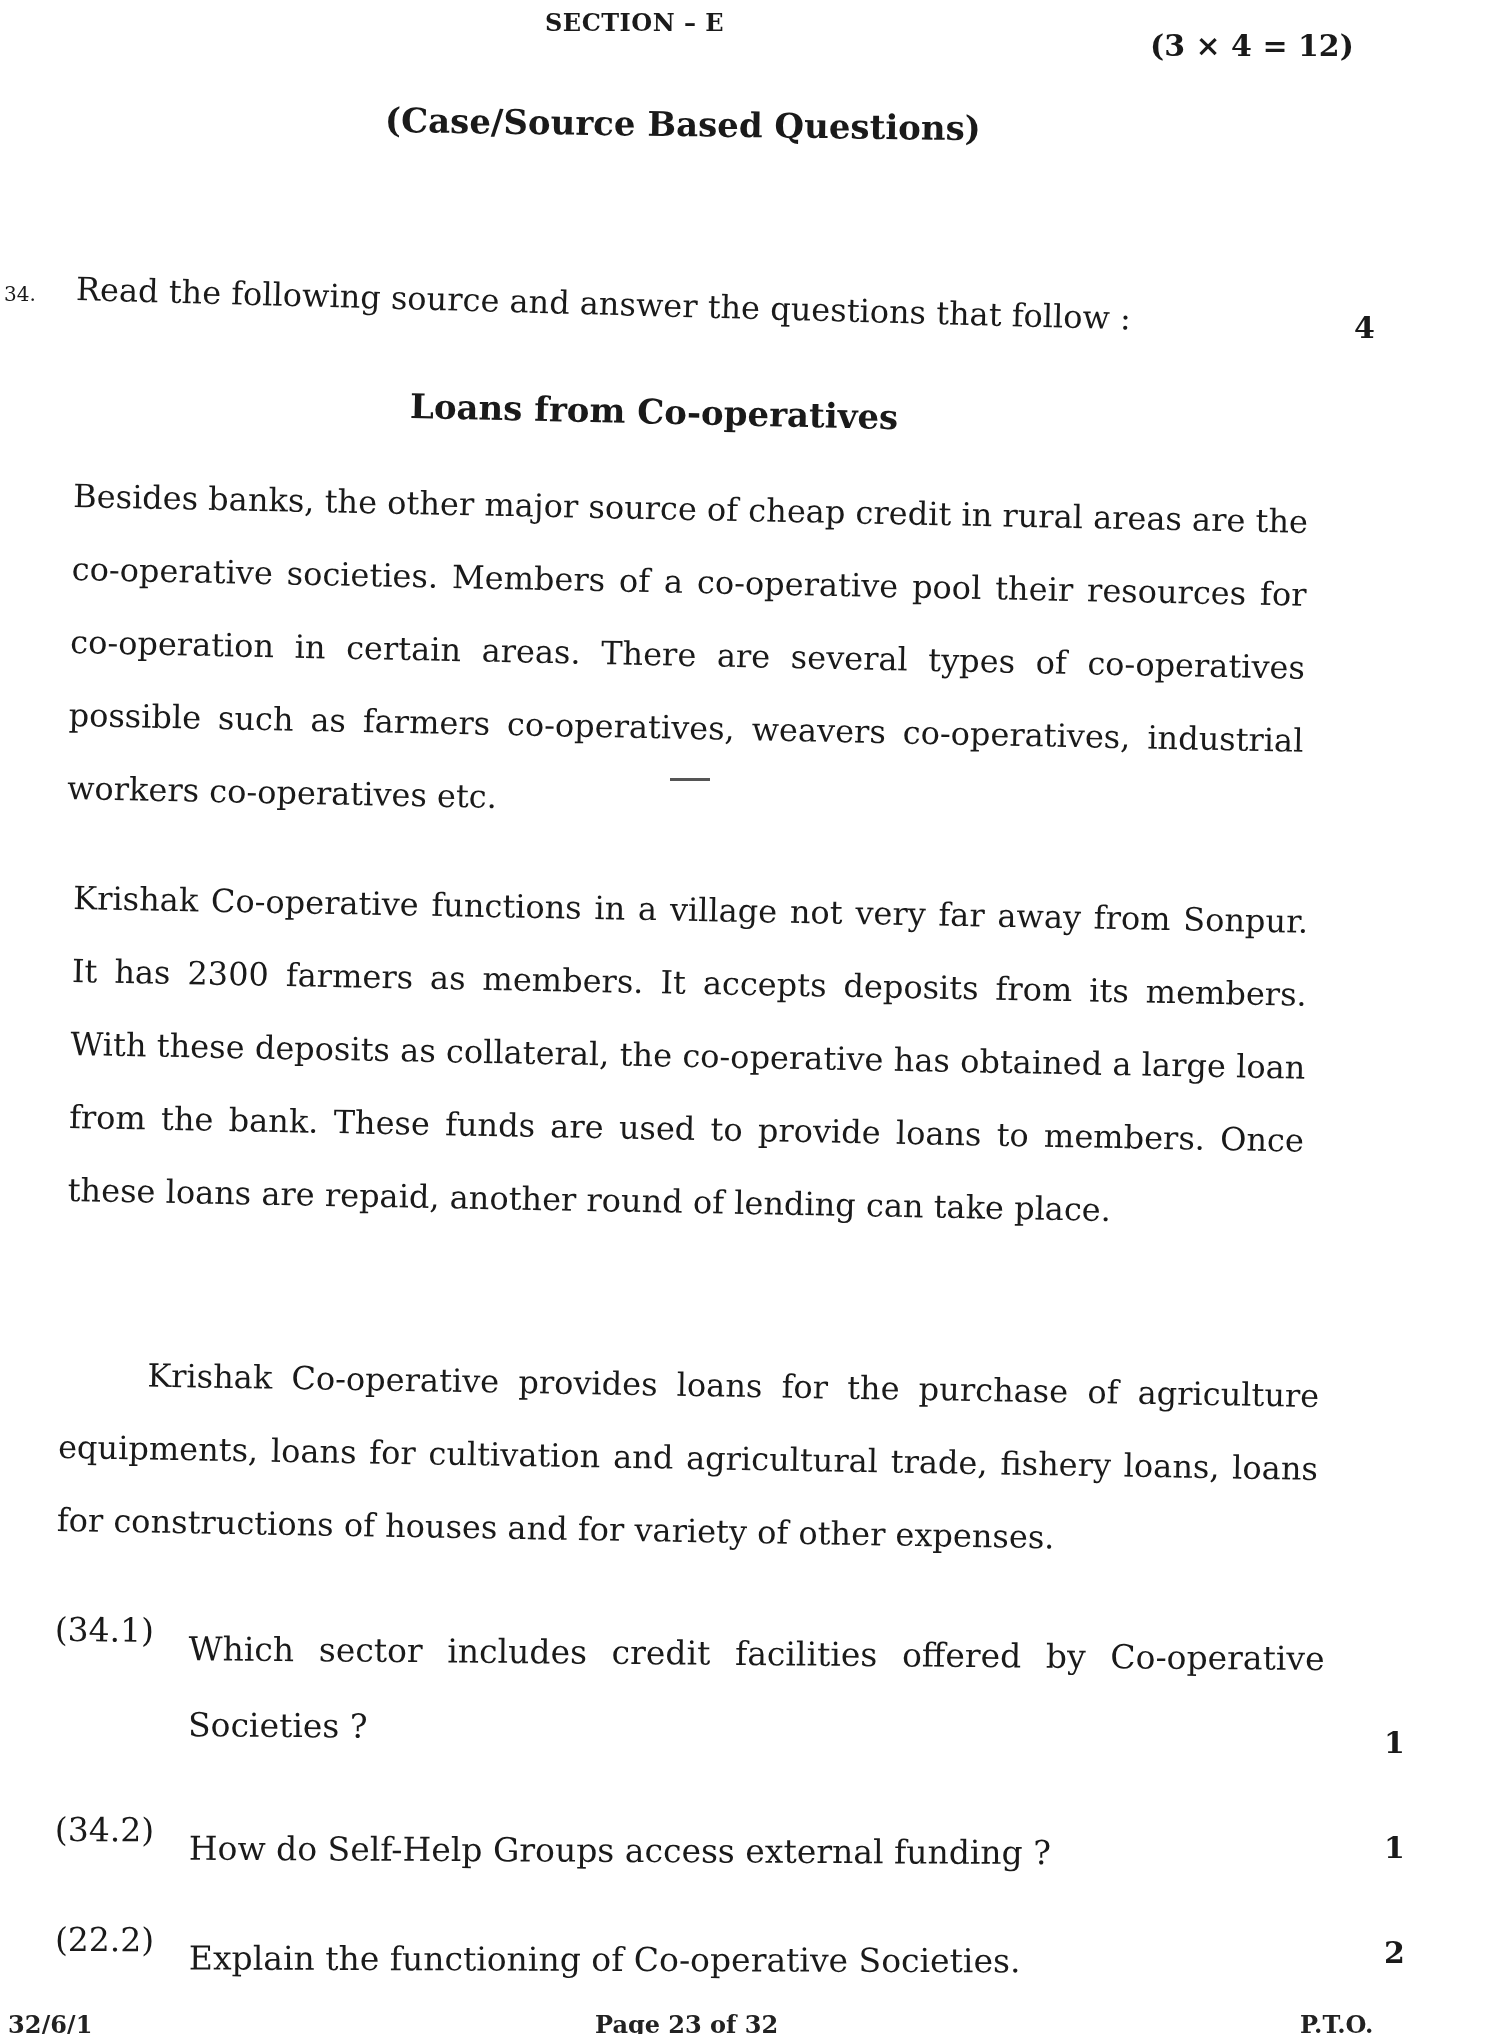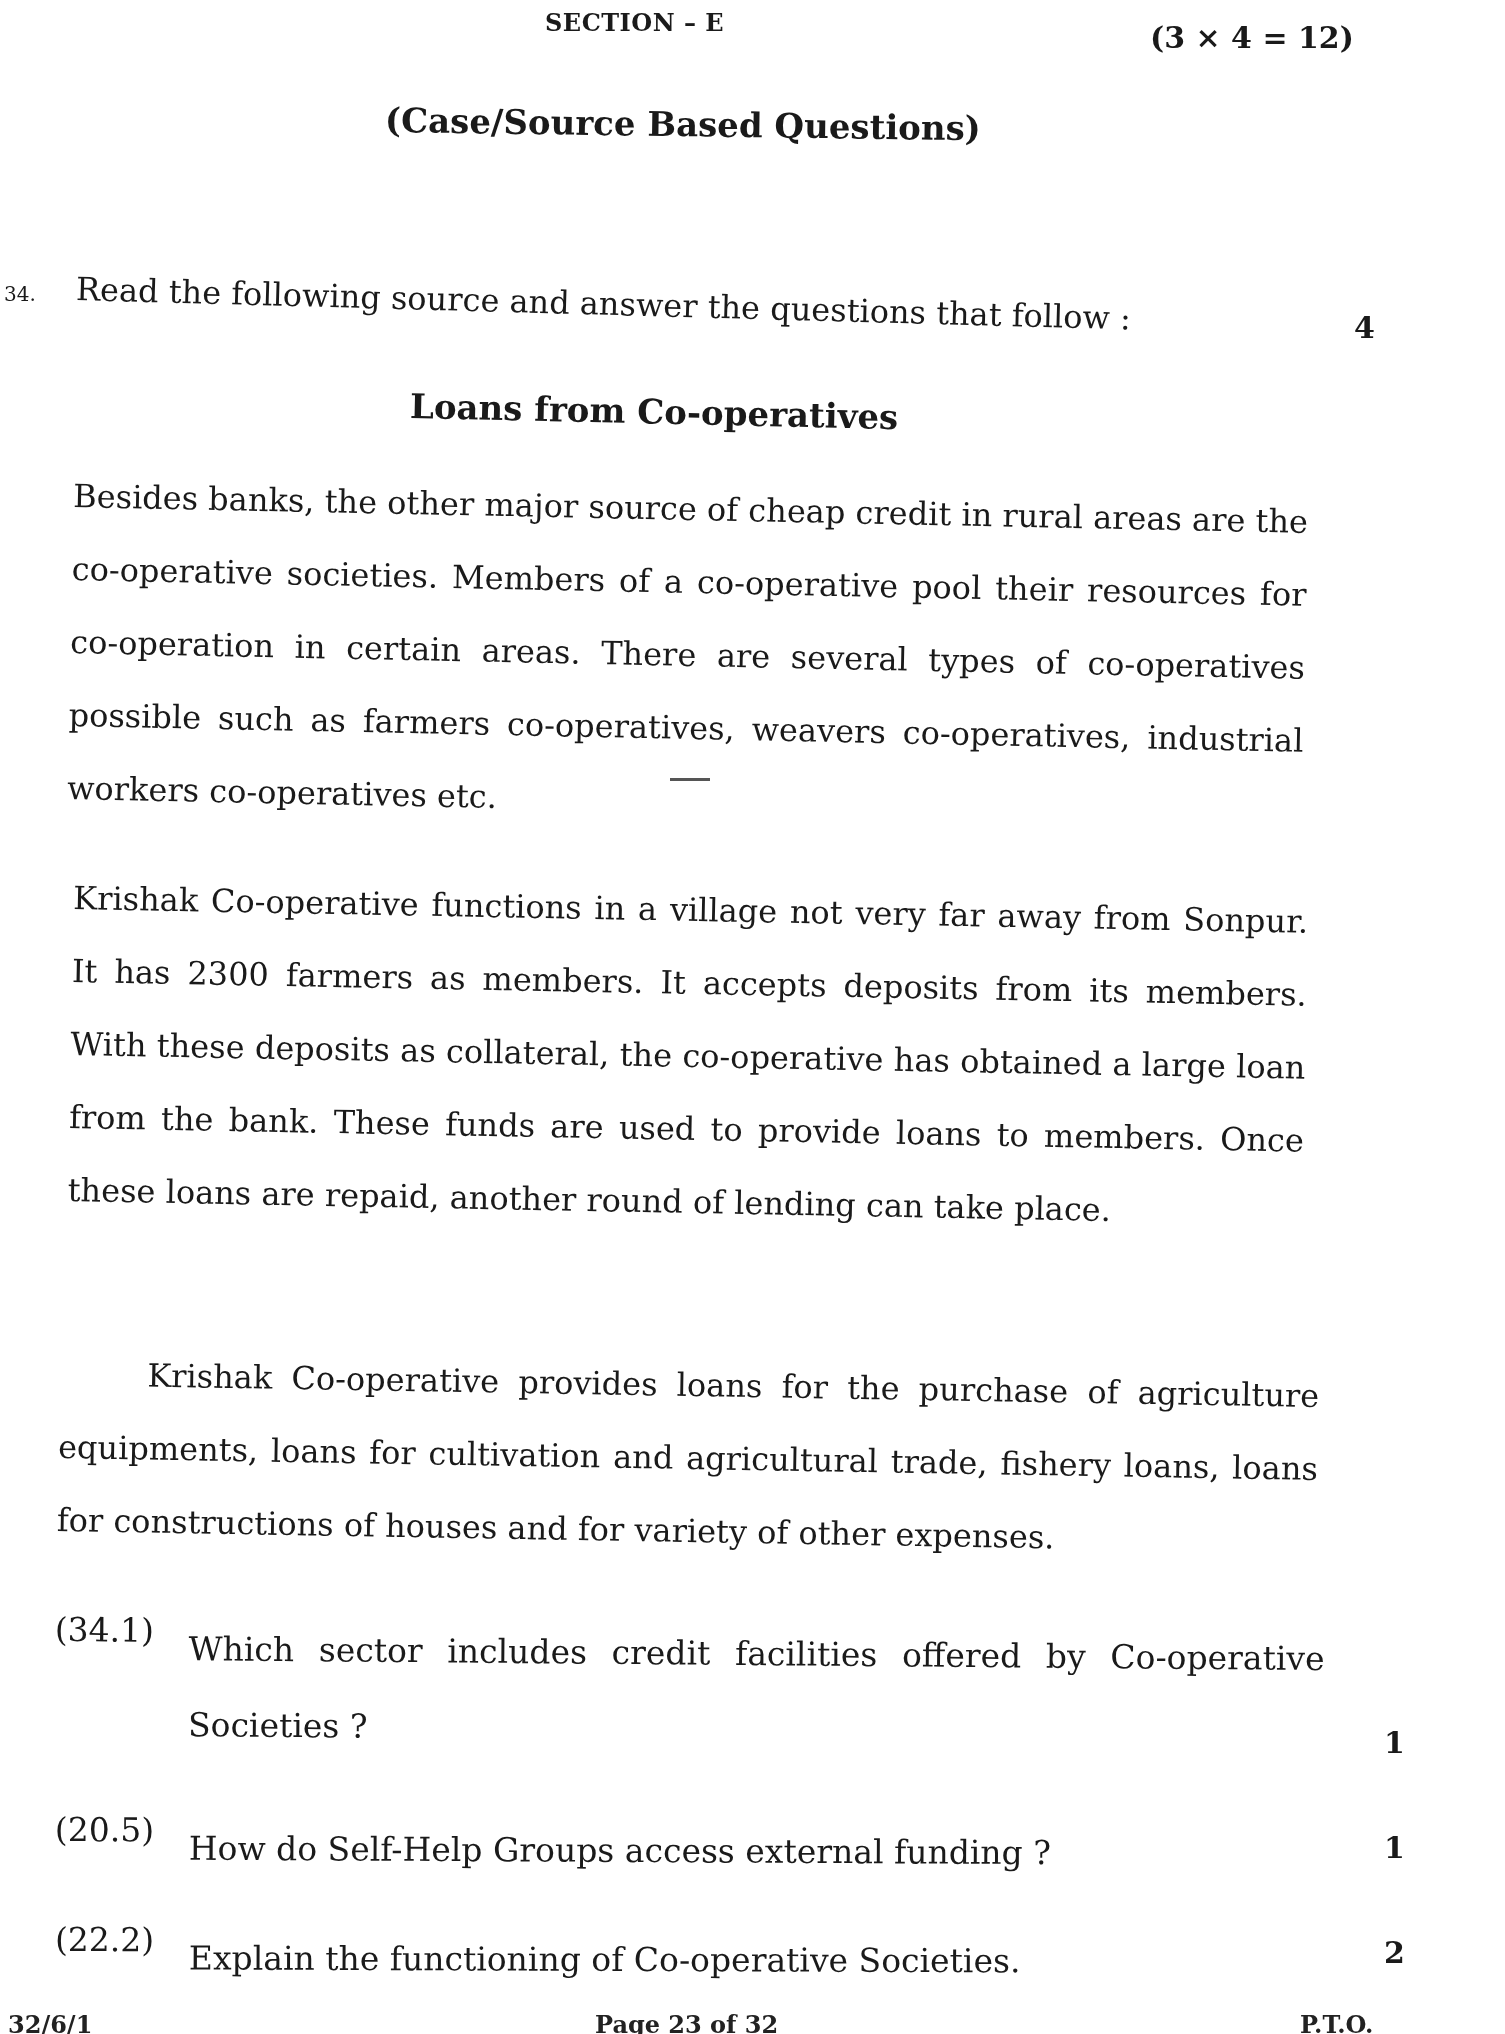--- a/index.html
+++ b/index.html
@@ -3,21 +3,21 @@
   <meta charset="utf-8">
   <style>
     html, body { margin: 0; padding: 0; background: #ffffff; }
     body {
       width: 1505px; height: 2034px; position: relative; overflow: hidden;
       font-family: "DejaVu Serif", "Liberation Serif", serif;
       color: #1a1a1a;
     }
     .abs { position: absolute; }
     .section-title { left: 545px; top: 8px; font-size: 24px; font-weight: bold; letter-spacing: 0.5px; }
-    .marks-total { left: 1150px; top: 20px; font-size: 30px; font-weight: bold; }
+    .marks-total { left: 1150px; top: 28px; font-size: 30px; font-weight: bold; }
     .subtitle { left: 385px; top: 100px; font-size: 34px; font-weight: bold; transform: rotate(0.8deg); transform-origin: left center; }
     .qnum { left: 4px; top: 282px; font-size: 20px; }
     .instruction { left: 76px; top: 270px; font-size: 32px; transform: rotate(1.6deg); transform-origin: left center; }
     .qmarks { left: 1354px; top: 310px; font-size: 30px; font-weight: bold; }
     .source-heading { left: 410px; top: 386px; font-size: 34px; font-weight: bold; transform: rotate(1.3deg); transform-origin: left center; }
     .para { width: 1235px; font-size: 32px; line-height: 73px; text-align: justify; transform-origin: left top; }
     .para1 { left: 74px; top: 460px; transform: rotate(1.2deg); }
     .para2 { left: 74px; top: 862px; transform: rotate(1.1deg); }
     .para3 { left: 60px; top: 1338px; transform: rotate(1.0deg); text-indent: 88px; width: 1260px; }
     .subq { left: 55px; font-size: 33px; display: flex; width: 1270px; }
@@ -52,21 +52,21 @@
 <div class="abs para para2">Krishak Co-operative functions in a village not very far away from Sonpur. It has 2300 farmers as members. It accepts deposits from its members. With these deposits as collateral, the co-operative has obtained a large loan from the bank. These funds are used to provide loans to members. Once these loans are repaid, another round of lending can take place.</div>
 <div class="abs para para3">Krishak Co-operative provides loans for the purchase of agriculture equipments, loans for cultivation and agricultural trade, fishery loans, loans for constructions of houses and for variety of other expenses.</div>
 
 <div class="abs subq subq1">
   <span class="num">(34.1)</span>
   <span class="text">Which sector includes credit facilities offered by Co-operative Societies ?</span>
 </div>
 <div class="abs submark sm1">1</div>
 
 <div class="abs subq subq2">
-  <span class="num">(20.5)</span>
+  <span class="num">(34.2)</span>
   <span class="text">How do Self-Help Groups access external funding ?</span>
 </div>
 <div class="abs submark sm2">1</div>
 
 <div class="abs subq subq3">
   <span class="num">(22.2)</span>
   <span class="text">Explain the functioning of Co-operative Societies.</span>
 </div>
 <div class="abs submark sm3">2</div>
 

